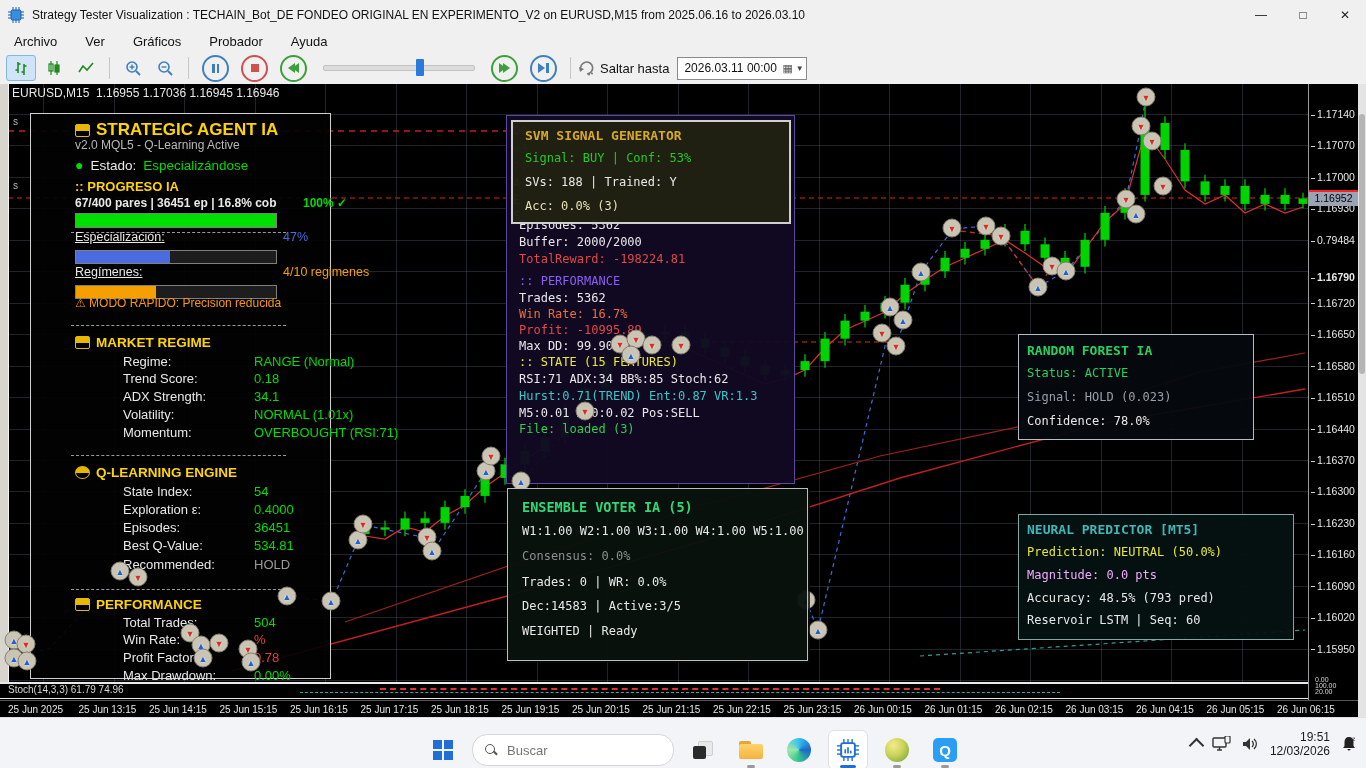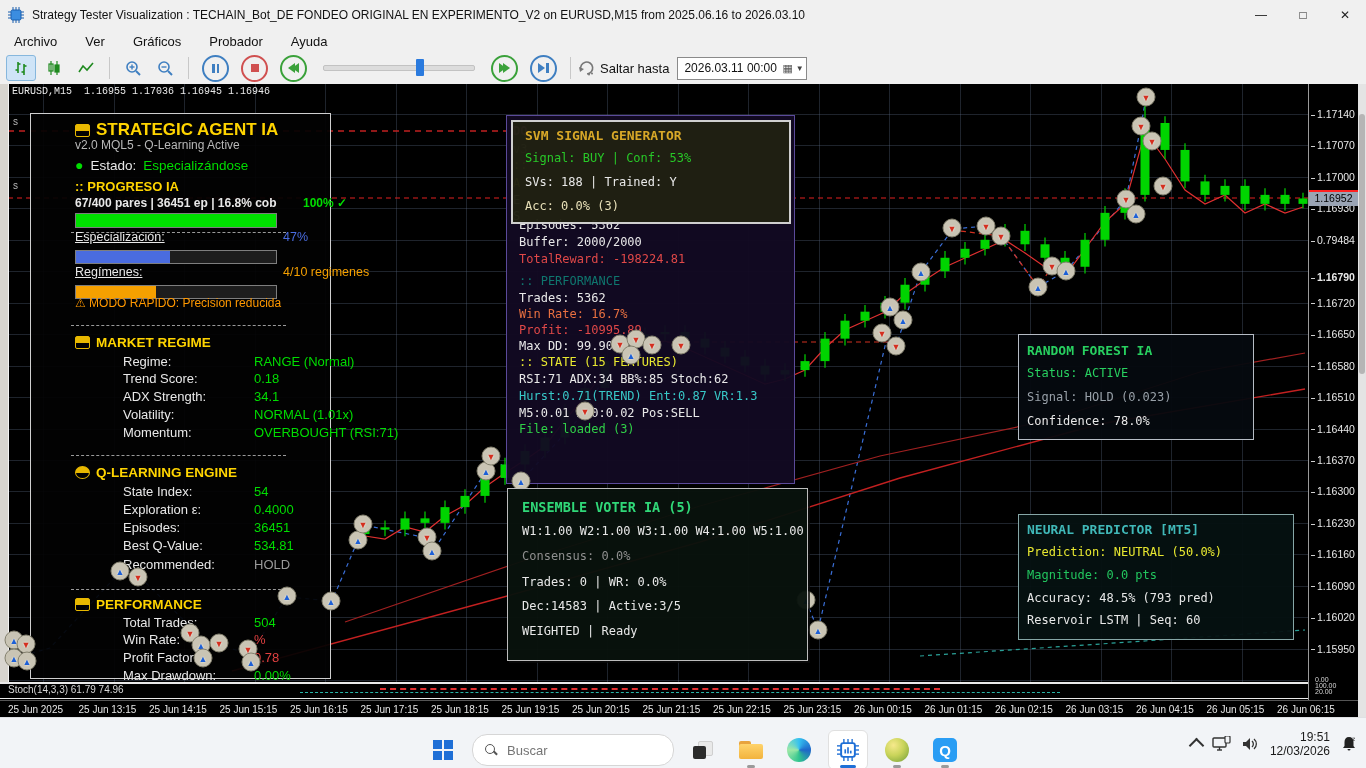--- a/index.html
+++ b/index.html
@@ -33,21 +33,21 @@
   #jump-box{width:128px;height:21px;background:#fff;border:1px solid #8a8a8a;display:flex;align-items:center;font-size:12px;color:#111;}
   #jump-box input{border:0;outline:0;width:96px;font-size:12px;font-family:"Liberation Sans",sans-serif;margin-left:4px;color:#111;background:transparent;}
   #jump-box .cal{font-size:11px;color:#555;} #jump-box .dd{font-size:8px;color:#444;margin:0 3px;}
   
   #chart{position:absolute;left:0;top:84px;width:1366px;height:633px;background:#000;}
   #plotarea{position:absolute;left:0;top:0;width:1308px;height:598px;
     background-image:repeating-linear-gradient(to right,rgba(92,108,134,.33) 0 1px,transparent 1px 70.5px),
                      repeating-linear-gradient(to bottom,rgba(92,108,134,.33) 0 1px,transparent 1px 31.45px);
     background-position:43px 30px;}
   #plot{position:absolute;left:0;top:0;}
-  #ohlc{position:absolute;left:12px;top:2px;font-size:10px;color:#e8e8e8;z-index:30;white-space:pre;font-family:Liberation Mono, monospace;}
+  #ohlc{position:absolute;left:12px;top:2px;font-size:12px;color:#e8e8e8;z-index:30;white-space:pre;}
   .panel{position:absolute;box-sizing:border-box;}
   #agent{left:30px;top:29px;width:301px;height:566px;background:rgba(2,2,2,.93);border:1px solid #cfcfcf;z-index:10;}
   .ag{position:absolute;left:44px;white-space:nowrap;font-size:12.5px;color:#e8e8e8;}
   .ag .lab{display:inline-block;width:131px;margin-left:48px;}
   .sep{position:absolute;left:40px;width:215px;border-top:1px dashed #9a9a9a;}
   .pbar{position:absolute;left:44px;width:200px;height:13px;background:#1d1d1d;border:1px solid #7e7e7e;}
   .icn{display:inline-block;width:13px;height:11px;border:1.5px solid #e8b800;border-radius:2px;margin-right:6px;
     background:linear-gradient(#e8b800 55%,transparent 55%);background-size:3px 100%;background-repeat:repeat-x;}
   #dqn{left:506px;top:31px;width:289px;height:369px;background:rgba(18,9,34,.96);border:1px solid #5b4a9a;z-index:11;}
   #svm{left:511px;top:36px;width:280px;height:104px;background:#23231400;z-index:12;background:rgba(32,32,18,.97);border:2px solid #cfcfcf;}
@@ -402,21 +402,21 @@
     <div class="panel" id="dqn">
         <div class="mline" style="left: 6px; top: 8px; color: rgb(224, 96, 224); font-weight: bold;">DQ</div>
         <div class="mline" style="left: 6px; top: 26px; color: rgb(144, 144, 144); font-weight: normal;">v3</div>
         <div class="mline" style="left: 6px; top: 42px; color: rgb(216, 216, 32); font-weight: normal;">::</div>
         <div class="mline" style="left: 6px; top: 60px; color: rgb(216, 216, 32); font-weight: normal;">A</div>
         <div class="mline" style="left: 6px; top: 77px; color: rgb(224, 224, 224); font-weight: normal;">E</div>
         <div class="mline" style="left: 6px; top: 93px; color: rgb(224, 224, 224); font-weight: normal;">S</div>
         <div class="mline" style="left: 12px; top: 102px; color: rgb(232, 232, 232);">Episodes: 5362</div>
         <div class="mline" style="left: 12px; top: 119px; color: rgb(232, 232, 232);">Buffer: 2000/2000</div>
         <div class="mline" style="left: 12px; top: 136px; color: rgb(224, 72, 72);">TotalReward: -198224.81</div>
-        <div class="mline" style="left: 12px; top: 158px; color: #0f766e;">:: PERFORMANCE</div>
+        <div class="mline" style="left: 12px; top: 158px; color: #8b5cf6;">:: PERFORMANCE</div>
         <div class="mline" style="left: 12px; top: 175px; color: rgb(232, 232, 232);">Trades: 5362</div>
         <div class="mline" style="left: 12px; top: 191px; color: rgb(232, 112, 64);">Win Rate: 16.7%</div>
         <div class="mline" style="left: 12px; top: 207px; color: rgb(224, 72, 72);">Profit: -10995.89</div>
         <div class="mline" style="left: 12px; top: 223px; color: rgb(232, 232, 232);">Max DD: 99.90%</div>
         <div class="mline" style="left: 12px; top: 239px; color: rgb(232, 232, 48);">:: STATE (15 FEATURES)</div>
         <div class="mline" style="left: 12px; top: 256px; color: rgb(232, 232, 232);">RSI:71 ADX:34 BB%:85 Stoch:62</div>
         <div class="mline" style="left: 12px; top: 273px; color: rgb(56, 200, 200);">Hurst:0.71(TREND) Ent:0.87 VR:1.3</div>
         <div class="mline" style="left: 12px; top: 290px; color: rgb(232, 232, 232);">M5:0.01 M20:0.02 Pos:SELL</div>
         <div class="mline" style="left: 12px; top: 306px; color: rgb(48, 208, 72);">File: loaded (3)</div>
       </div>
@@ -484,21 +484,21 @@
       </div>
     <div class="panel" id="forest">
         <div class="mline" style="left: 8px; top: 8px; color: rgb(40, 208, 96); font-weight: bold; font-size: 13px;">RANDOM FOREST IA</div>
         <div class="mline" style="left: 8px; top: 31px; color: rgb(40, 208, 96);">Status: ACTIVE</div>
         <div class="mline" style="left: 8px; top: 55px; color: rgb(152, 160, 168);">Signal: HOLD (0.023)</div>
         <div class="mline" style="left: 8px; top: 79px; color: rgb(232, 232, 232);">Confidence: 78.0%</div>
       </div>
     <div class="panel" id="neural">
         <div class="mline" style="left: 8px; top: 7px; color: rgb(64, 184, 184); font-weight: bold; font-size: 13px;">NEURAL PREDICTOR [MT5]</div>
         <div class="mline" style="left: 8px; top: 30px; color: rgb(232, 232, 48);">Prediction: NEUTRAL (50.0%)</div>
-        <div class="mline" style="left: 8px; top: 53px; color: #22c55e;">Magnitude: 0.0 pts</div>
+        <div class="mline" style="left: 8px; top: 53px; color: #f0abfc;">Magnitude: 0.0 pts</div>
         <div class="mline" style="left: 8px; top: 76px; color: rgb(232, 232, 232);">Accuracy: 48.5% (793 pred)</div>
         <div class="mline" style="left: 8px; top: 98px; color: rgb(232, 232, 232);">Reservoir LSTM | Seq: 60</div>
       </div>
 
     <div id="paxis">
         <div class="ptick" style="top: 24px;">1.17140</div>
         <div class="ptick" style="top: 55.4503px;">1.17070</div>
         <div class="ptick" style="top: 86.9006px;">1.17000</div>
         <div class="ptick" style="top: 118.351px;">1.16930</div>
         <div class="ptick" style="top: 149.801px;">0.79484</div>

